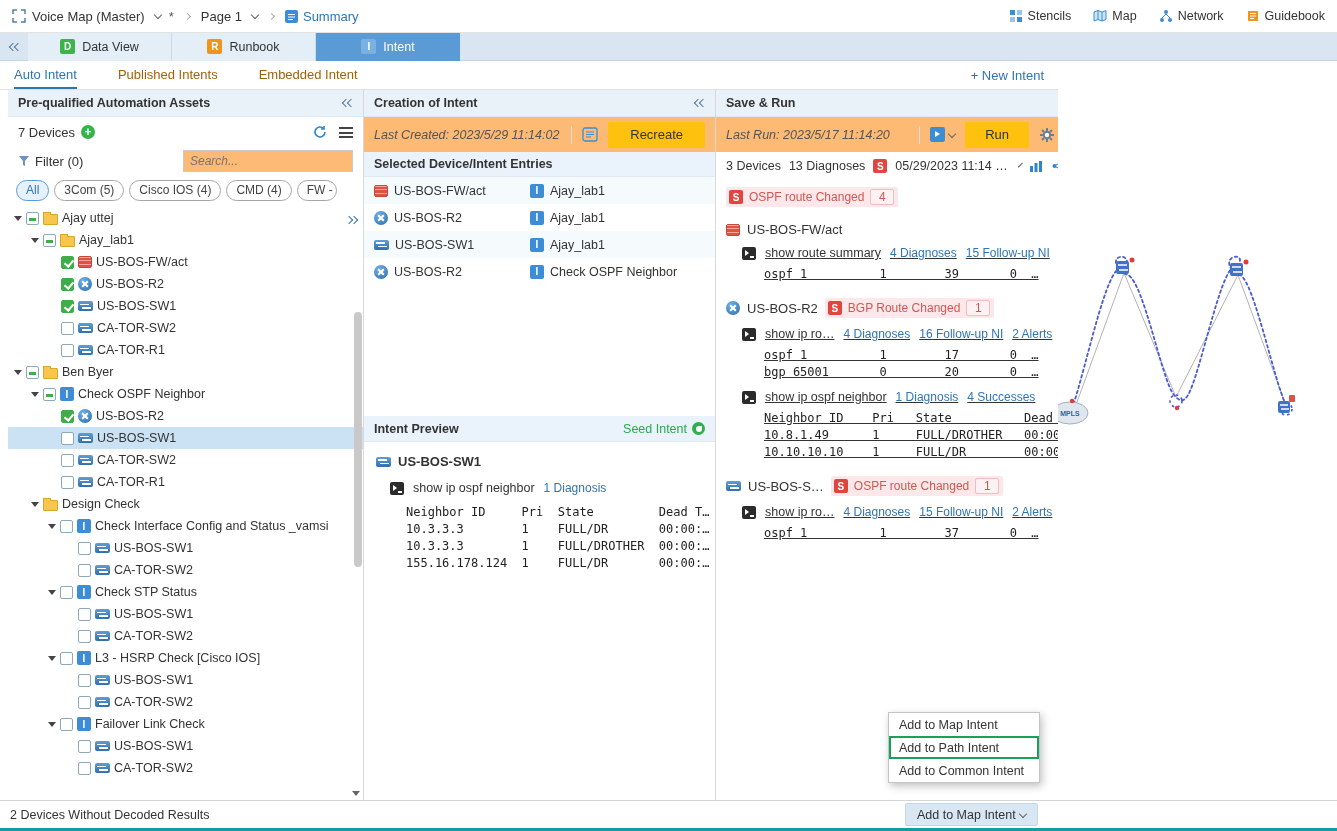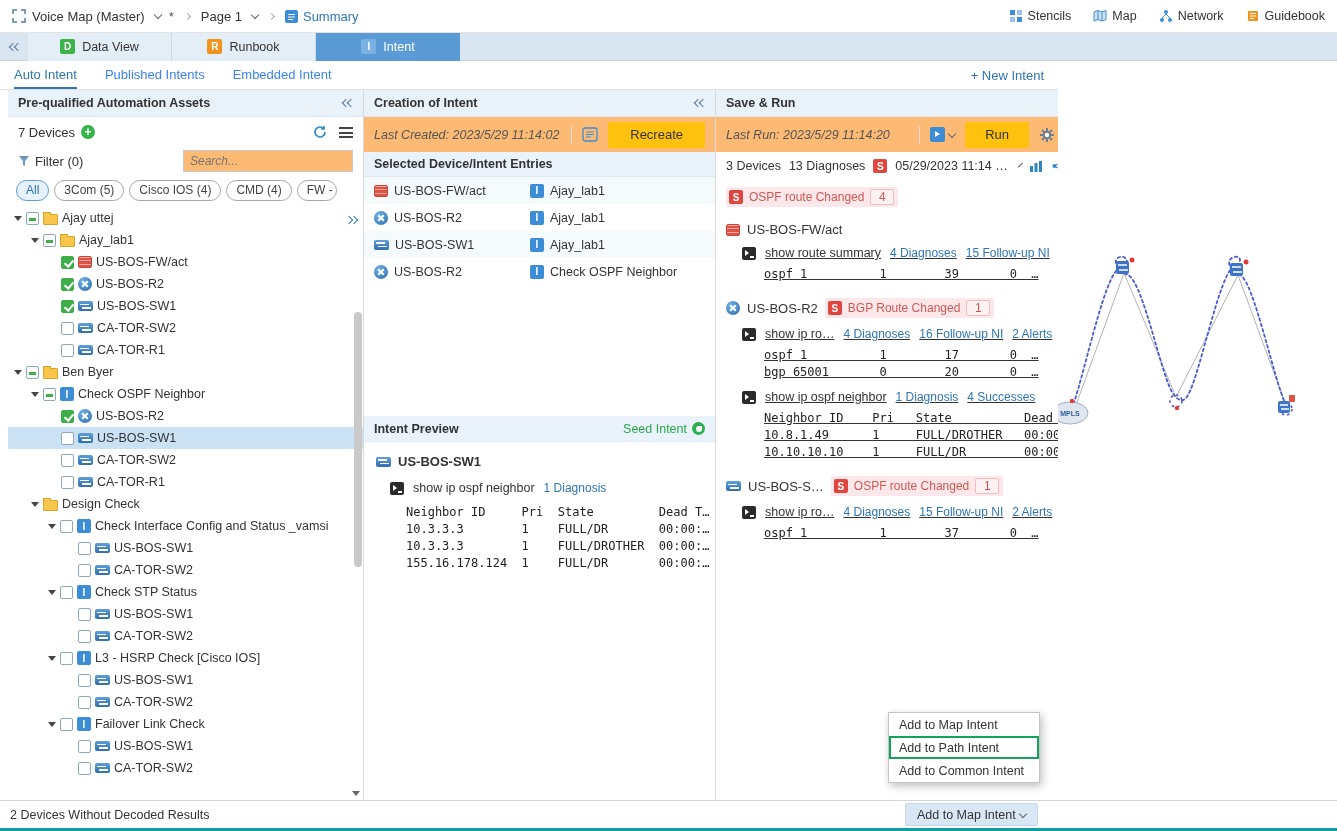--- a/index.html
+++ b/index.html
@@ -30,21 +30,21 @@
 
 
 .tabrow{height:28px;background:#d9e6f2;display:flex;align-items:center;border-bottom:1px solid #c2d6e8;}
 .collapse-btn{width:28px;display:flex;justify-content:center;}
 .tab{width:144px;height:28px;display:flex;align-items:center;justify-content:center;gap:7px;background:#e4eef7;border-right:1px solid #c9daea;font-size:12.5px;color:#333;cursor:pointer;}
 .tab.active{background:#5b9bd5;color:#fff;border-right:none;}
 .tabicon{width:15px;height:15px;border-radius:2px;color:#fff;font-size:10px;font-weight:bold;display:inline-flex;align-items:center;justify-content:center;}
 
 
 .subtabs{height:29px;background:#fff;border-bottom:1px solid #e2e2e2;display:flex;align-items:stretch;padding:0 14px;gap:28px;width:1058px;}
-.subtab{display:flex;align-items:center;color:#3b82f6;cursor:pointer;border-bottom:2px solid transparent;}
+.subtab{display:flex;align-items:center;color:#a16207;cursor:pointer;border-bottom:2px solid transparent;}
 .subtab.active{color:#2e75b6;border-bottom-color:#2e75b6;}
 .new-intent{margin-left:auto;color:#2e75b6;display:flex;align-items:center;cursor:pointer;}
 
 
 .main{position:absolute;top:90px;left:8px;width:1058px;bottom:31px;display:flex;}
 .panel{position:relative;border-right:1px solid #d9d9d9;height:100%;background:#fff;overflow:hidden;}
 .panel.assets{width:356px;}
 .panel.creation{width:352px;}
 .panel.saverun{width:350px;}
 .phead{height:27px;background:#e9f1f9;border-bottom:1px solid #dbe7f2;display:flex;align-items:center;padding:0 10px;font-weight:bold;font-size:12.5px;}
@@ -227,21 +227,21 @@
           <span>Runbook</span>
         </div>
         <div class="tab active">
           <span class="tabicon" style="background: rgb(122, 177, 226);">I</span>
           <span>Intent</span>
         </div>
       </div>
   </div>
 
   <div class="subtabs">
-    <div style="display:flex;gap:28px;">
+    <div style="display:flex;gap:41px;">
         <div class="subtab active">
           <span>Auto Intent</span>
         </div>
         <div class="subtab">
           <span>Published Intents</span>
         </div>
         <div class="subtab">
           <span>Embedded Intent</span>
         </div>
       </div>
@@ -532,21 +532,21 @@
 10.3.3.3        1    FULL/DROTHER  00:00:…
 155.16.178.124  1    FULL/DR       00:00:…</pre>
       </div>
     </section>
 
     <section class="panel saverun">
       <div class="phead">
         <span>Save &amp; Run</span>
       </div>
       <div class="ptools">
-        <span class="lastinfo">Last Run: 2023/5/29 11:14:20</span>
+        <span class="lastinfo">Last Run: 2023/5/17 11:14:20</span>
         <span class="tool-right">
           <span class="vdiv"></span>
           <span style="display:inline-flex;align-items:center;">
             <span class="ic ic-bluerun"></span>
             <span class="chev-down"></span>
           </span>
           <button class="btn-yellow" style="padding:0 20px;">Run</button>
           <svg width="16" height="16" viewBox="0 0 16 16" class="gear-btn">
               <g stroke="#6b7f92" stroke-width="2">
                 <path d="M8 1v3M8 12v3M1 8h3M12 8h3M3 3l2 2M11 11l2 2M13 3l-2 2M5 11l-2 2"></path>

